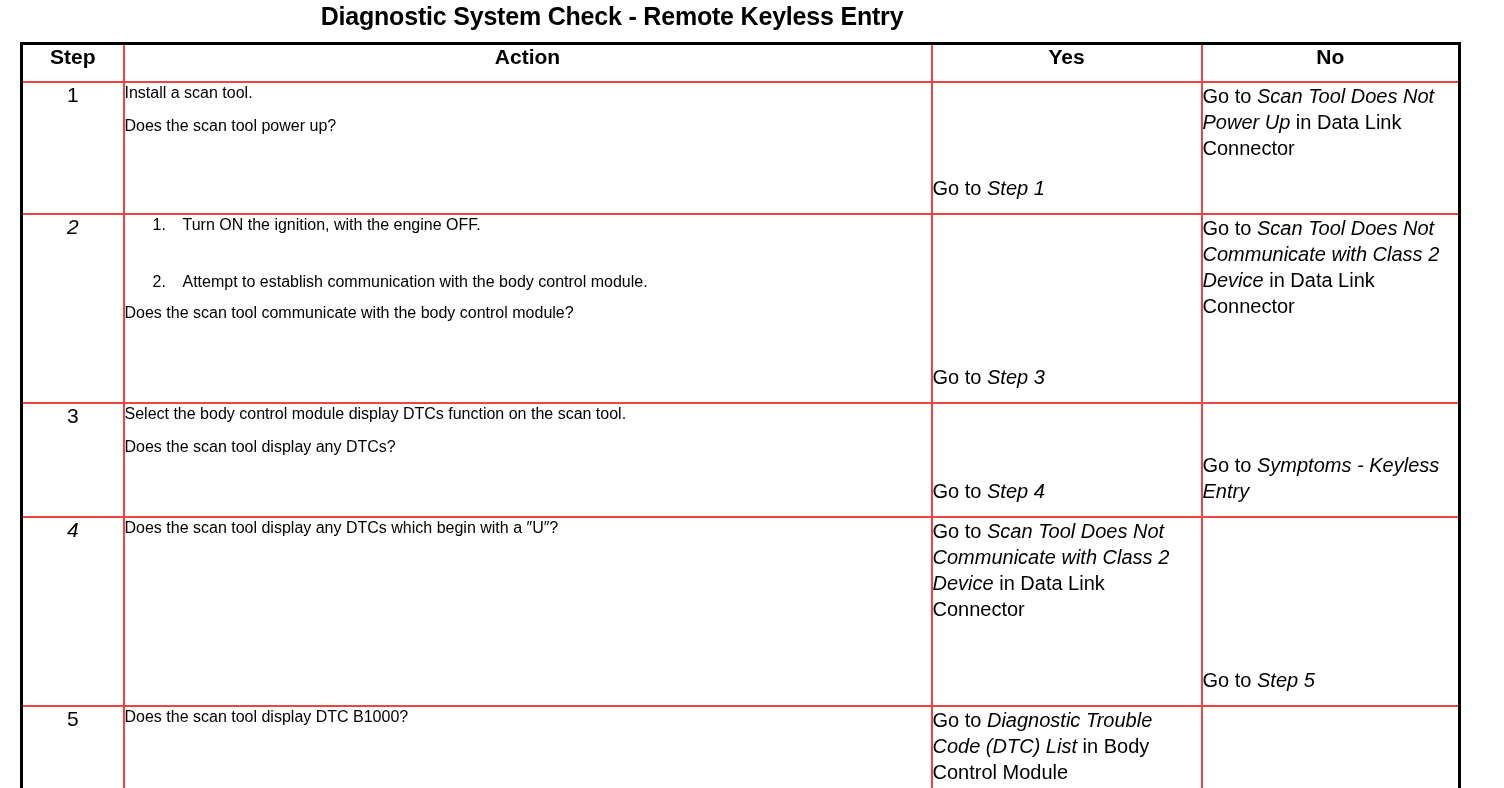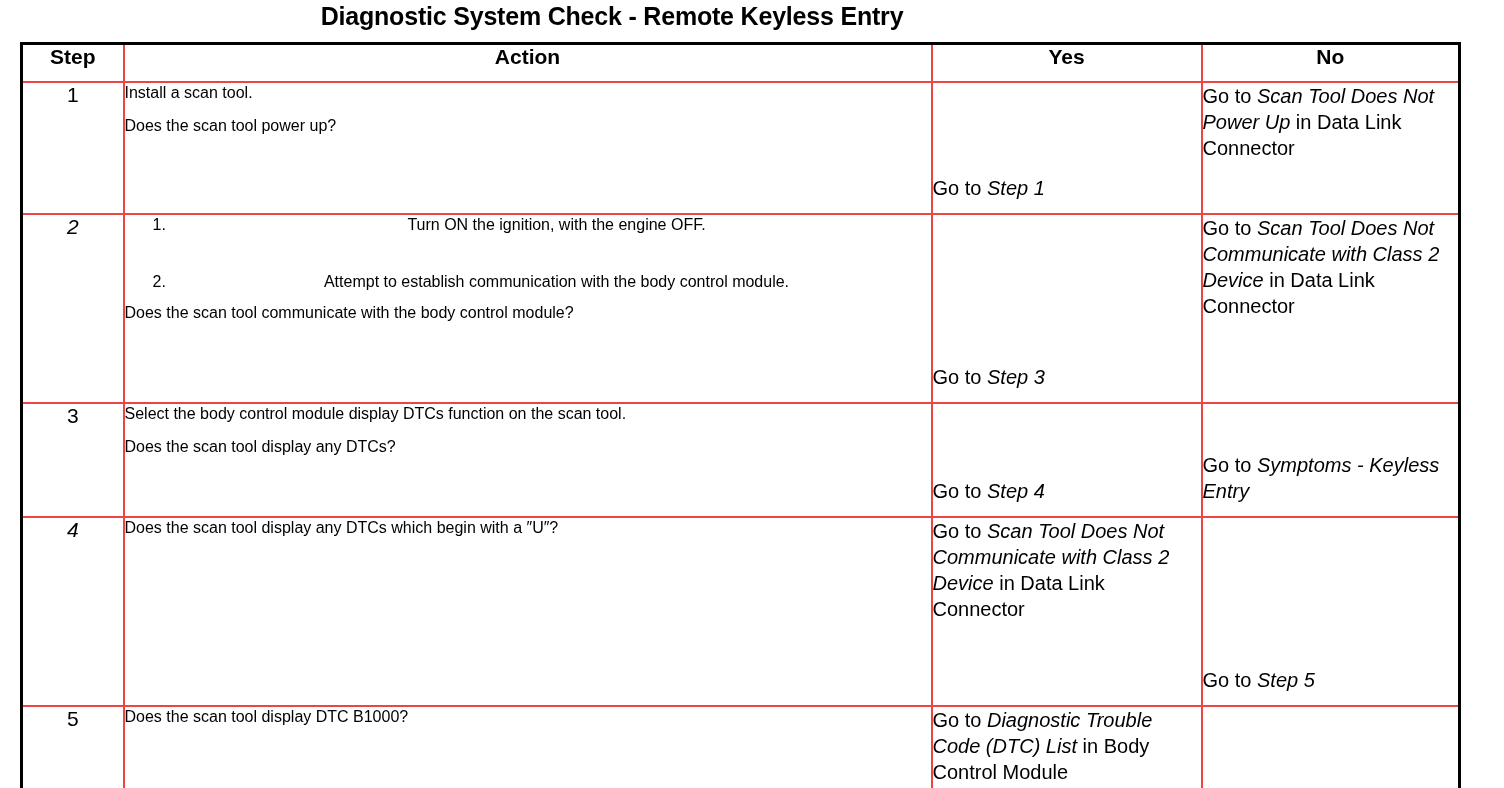--- a/index.html
+++ b/index.html
@@ -88,21 +88,20 @@
     margin: 0 0 10px 0;
     padding: 0;
     list-style: none;
     counter-reset: substep;
   }
   td.action ol.steps li {
     position: relative;
     margin: 0 0 12px 0;
     padding-left: 58px;
     counter-increment: substep;
-    text-align: center;
   }
   td.action ol.steps li:last-child { margin-bottom: 0; margin-top: 36px; }
   td.action ol.steps li::before {
     content: counter(substep) ".";
     position: absolute;
     left: 28px;
     top: 0;
   }
 
   

